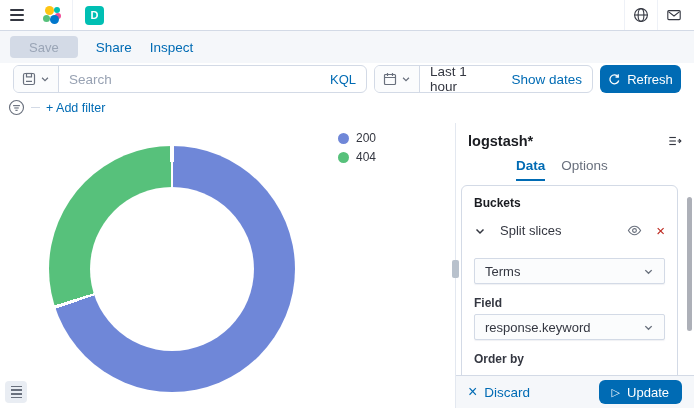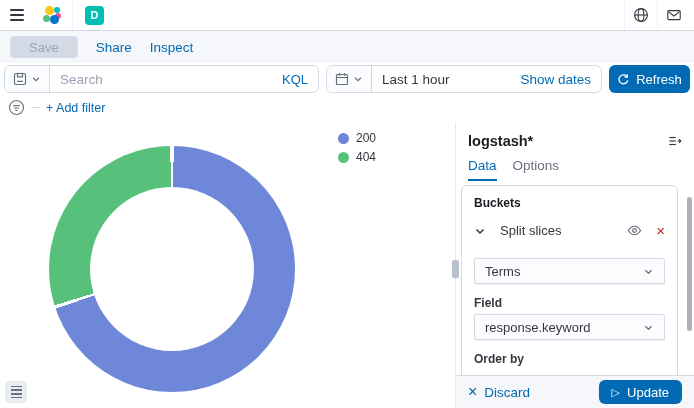--- a/index.html
+++ b/index.html
@@ -22,24 +22,24 @@
   .breadcrumb .current { color:#343741; }
   .spacer { flex:1; }
   .chrome svg { display:block; }
 
   
   .toolbar { height:32px; background:#f5f7fa; display:flex; align-items:center; padding:0 10px; gap:18px; flex:0 0 auto; }
   .save-btn { background:#d3dae6; color:#9aa5b6; border:none; border-radius:4px; height:22px; padding:0 19px; font-size:13px; font-weight:500; font-family:inherit; }
   .tb-link { color:#006BB4; font-size:13.5px; font-weight:500; text-decoration:none; cursor:pointer; }
 
   
-  .query-row { display:flex; gap:7px; padding:2px 4px; align-items:center; background:#fff; flex:0 0 auto; }
+  .query-row { display:flex; gap:7px; padding:2px 13px; align-items:center; background:#fff; flex:0 0 auto; }
   .boxed { display:flex; align-items:center; height:28px; border:1px solid #d3dae6; border-radius:6px; background:#fff; overflow:hidden; }
   .search-box { flex:1; }
-  .date-box { width:276px; }
+  .date-box { width:219px; }
   .seg { display:flex; align-items:center; gap:4px; padding:0 8px; height:100%; border-right:1px solid #d3dae6; background:#fbfcfd; cursor:pointer; }
   .search-box input { flex:1; border:none; outline:none; font-size:13.5px; padding:0 10px; color:#343741; font-family:inherit; background:transparent; }
   .search-box input::placeholder { color:#98a2b3; }
   .kql { color:#006BB4; font-size:13px; padding:0 10px; cursor:pointer; }
   .time-text { flex:1; font-size:13.5px; color:#343741; padding:0 10px; cursor:pointer; }
   .show-dates { color:#006BB4; font-size:13.5px; padding:0 10px; cursor:pointer; text-decoration:none; }
   .refresh-btn { width:81px; height:28px; background:#006BB4; border:none; border-radius:6px; color:#fff; font-size:13px; font-weight:500; display:flex; align-items:center; justify-content:center; gap:6px; cursor:pointer; font-family:inherit; }
 
   
   .filter-row { display:flex; align-items:center; padding:4px 8px 7px 8px; gap:6px; background:#fff; flex:0 0 auto; }
@@ -58,21 +58,21 @@
   .legend-toggle span { width:11px; height:1.6px; background:#69707D; }
   .resize-handle { position:absolute; right:-4px; top:137px; width:7px; height:18px; background:#b8c1cc; border-radius:2px; cursor:col-resize; z-index:3; }
 
   
   .side-panel { width:239px; flex:0 0 auto; display:flex; flex-direction:column; border-left:1px solid #e3e8f0; background:#fff; position:relative; }
   .panel-head { padding:10px 12px 0 12px; flex:0 0 auto; }
   .title-row { display:flex; align-items:center; justify-content:space-between; }
   .panel-title { font-size:14.5px; font-weight:bold; color:#1a1c21; }
   .tabs { display:flex; gap:16px; margin-top:9px; }
   .tab { font-size:13.5px; color:#69707D; padding-bottom:6px; cursor:pointer; }
-  .tab.active { color:#006BB4; font-weight:400; border-bottom:2px solid #006BB4; }
+  .tab.active { color:#006BB4; font-weight:700; border-bottom:2px solid #006BB4;margin-left:48px; }
   .panel-scroll { flex:1; position:relative; overflow:hidden; padding:4px 16px 0 5px; min-height:0; }
   .card { border:1px solid #d3dae6; border-radius:6px; padding:10px 12px; background:#fff; height:260px; }
   .card-title { font-size:12px; font-weight:bold; color:#1a1c21; margin-bottom:13px; }
   .accordion { display:flex; align-items:center; gap:14px; margin-bottom:20px; cursor:pointer; }
   .accordion .acc-label { flex:1; font-size:13px; color:#343741; }
   .acc-btn { background:none; border:none; padding:0; cursor:pointer; display:flex; align-items:center; }
   .x-btn { color:#BD271E; font-size:15px; line-height:1; }
   .field-group { margin-bottom:12px; }
   .label-row { display:flex; align-items:baseline; justify-content:space-between; margin-bottom:4px; }
   .field-label { font-size:12px; font-weight:bold; color:#343741; }

